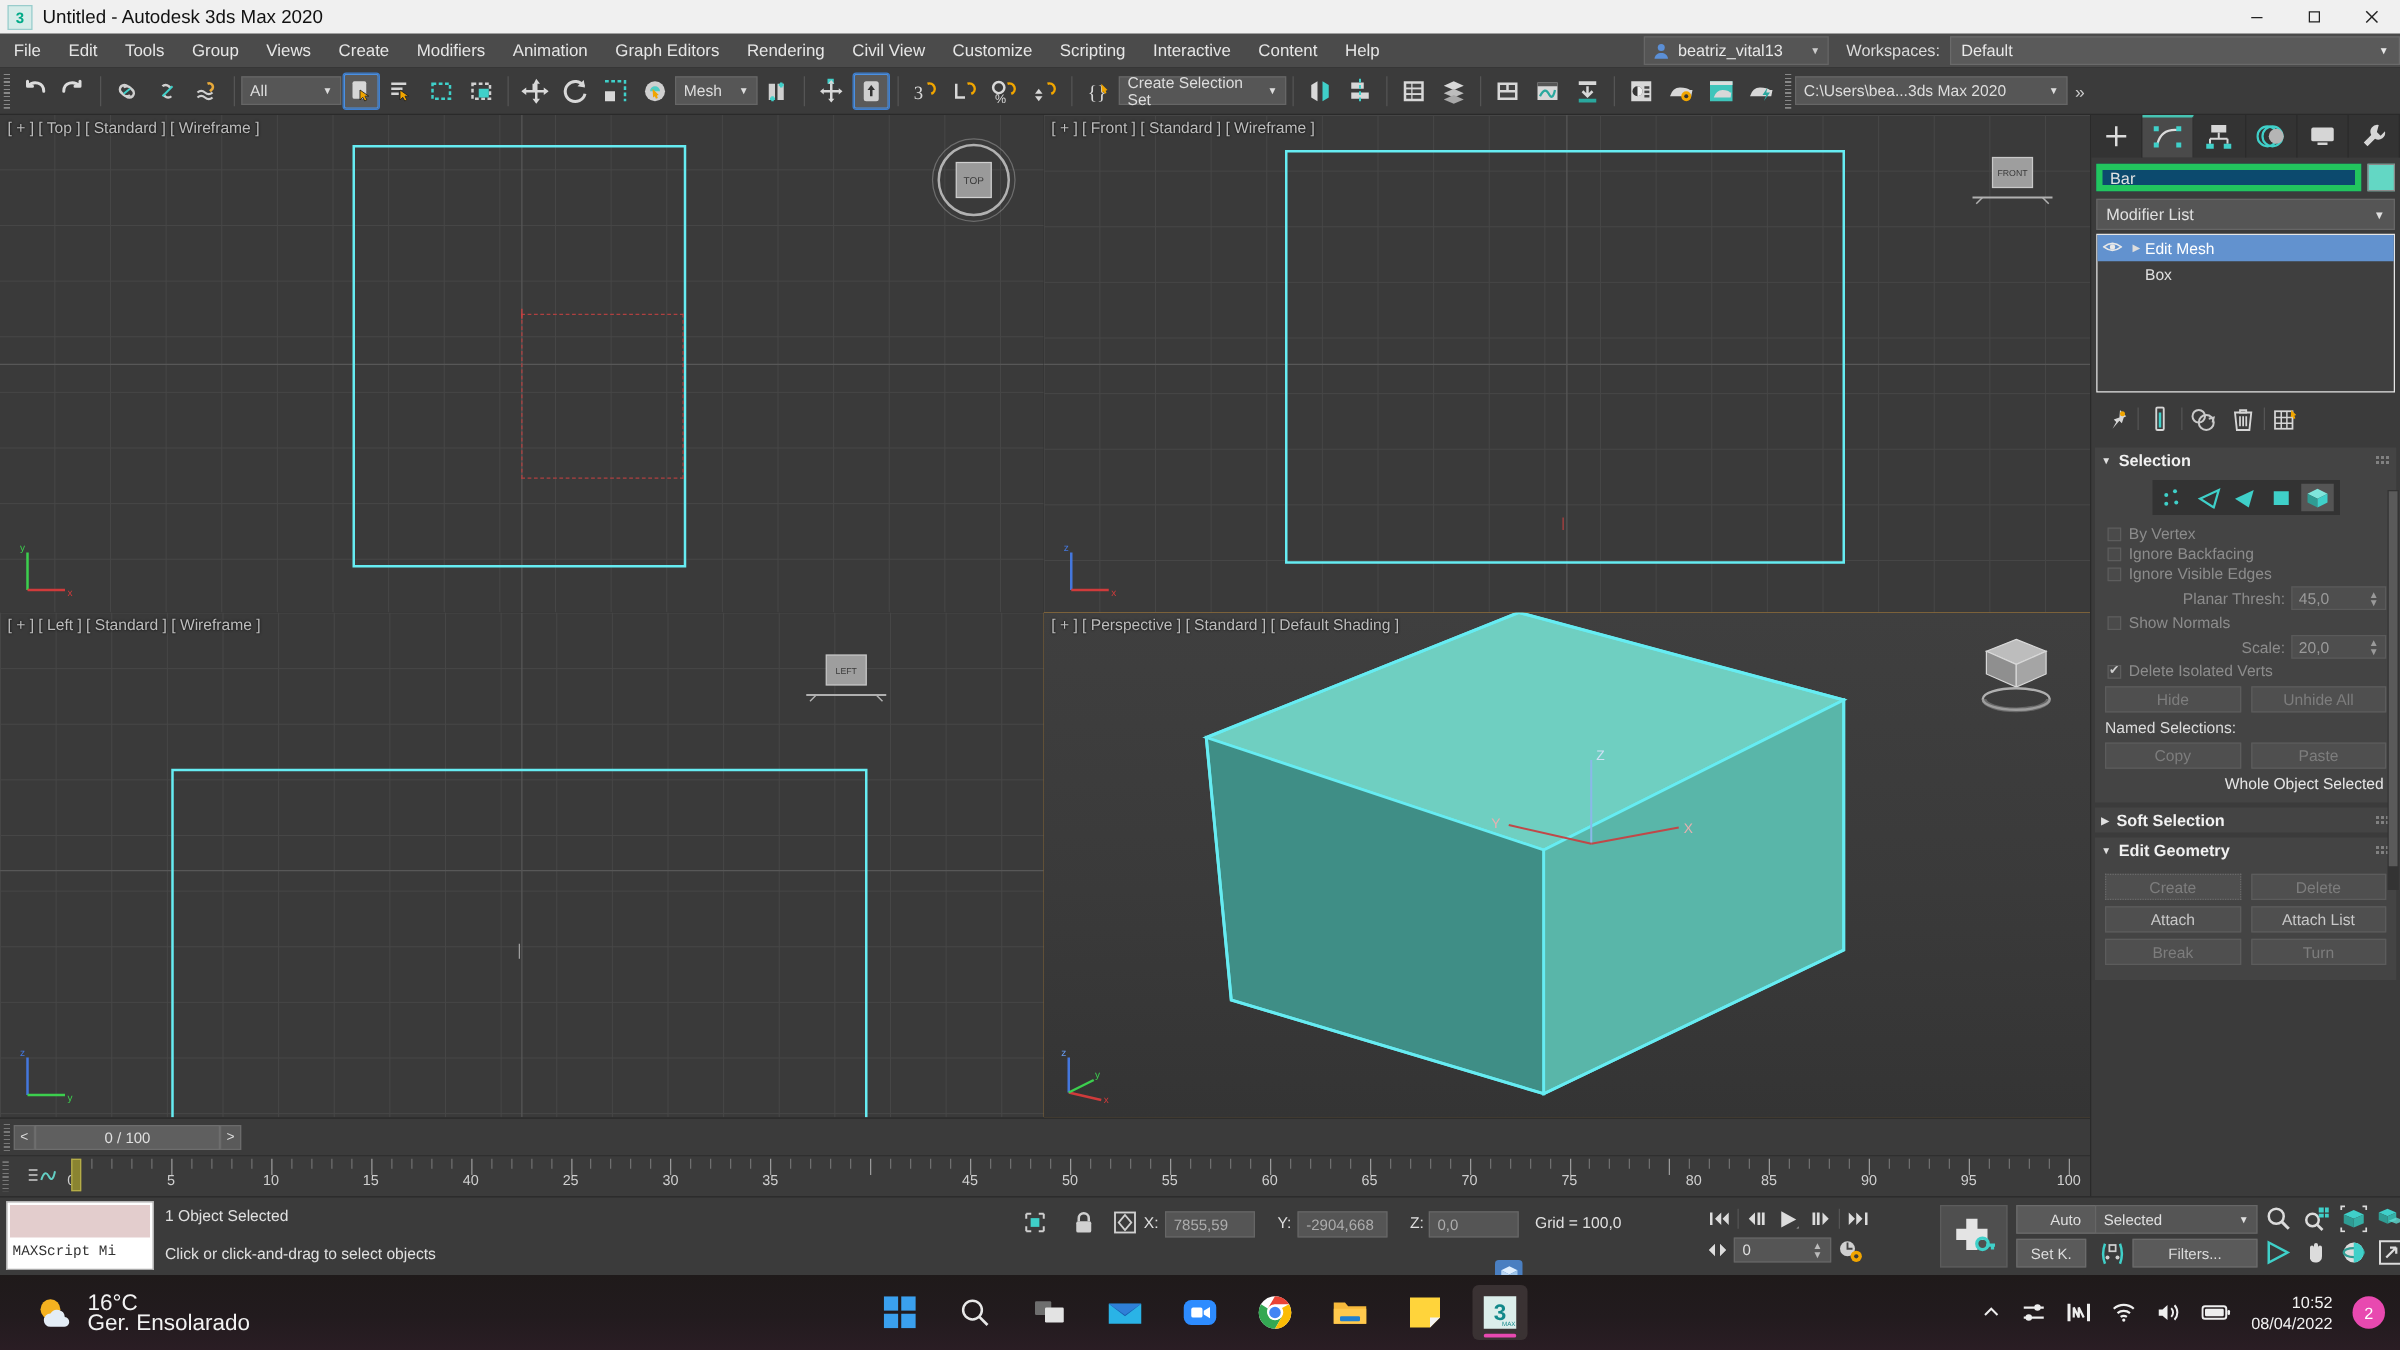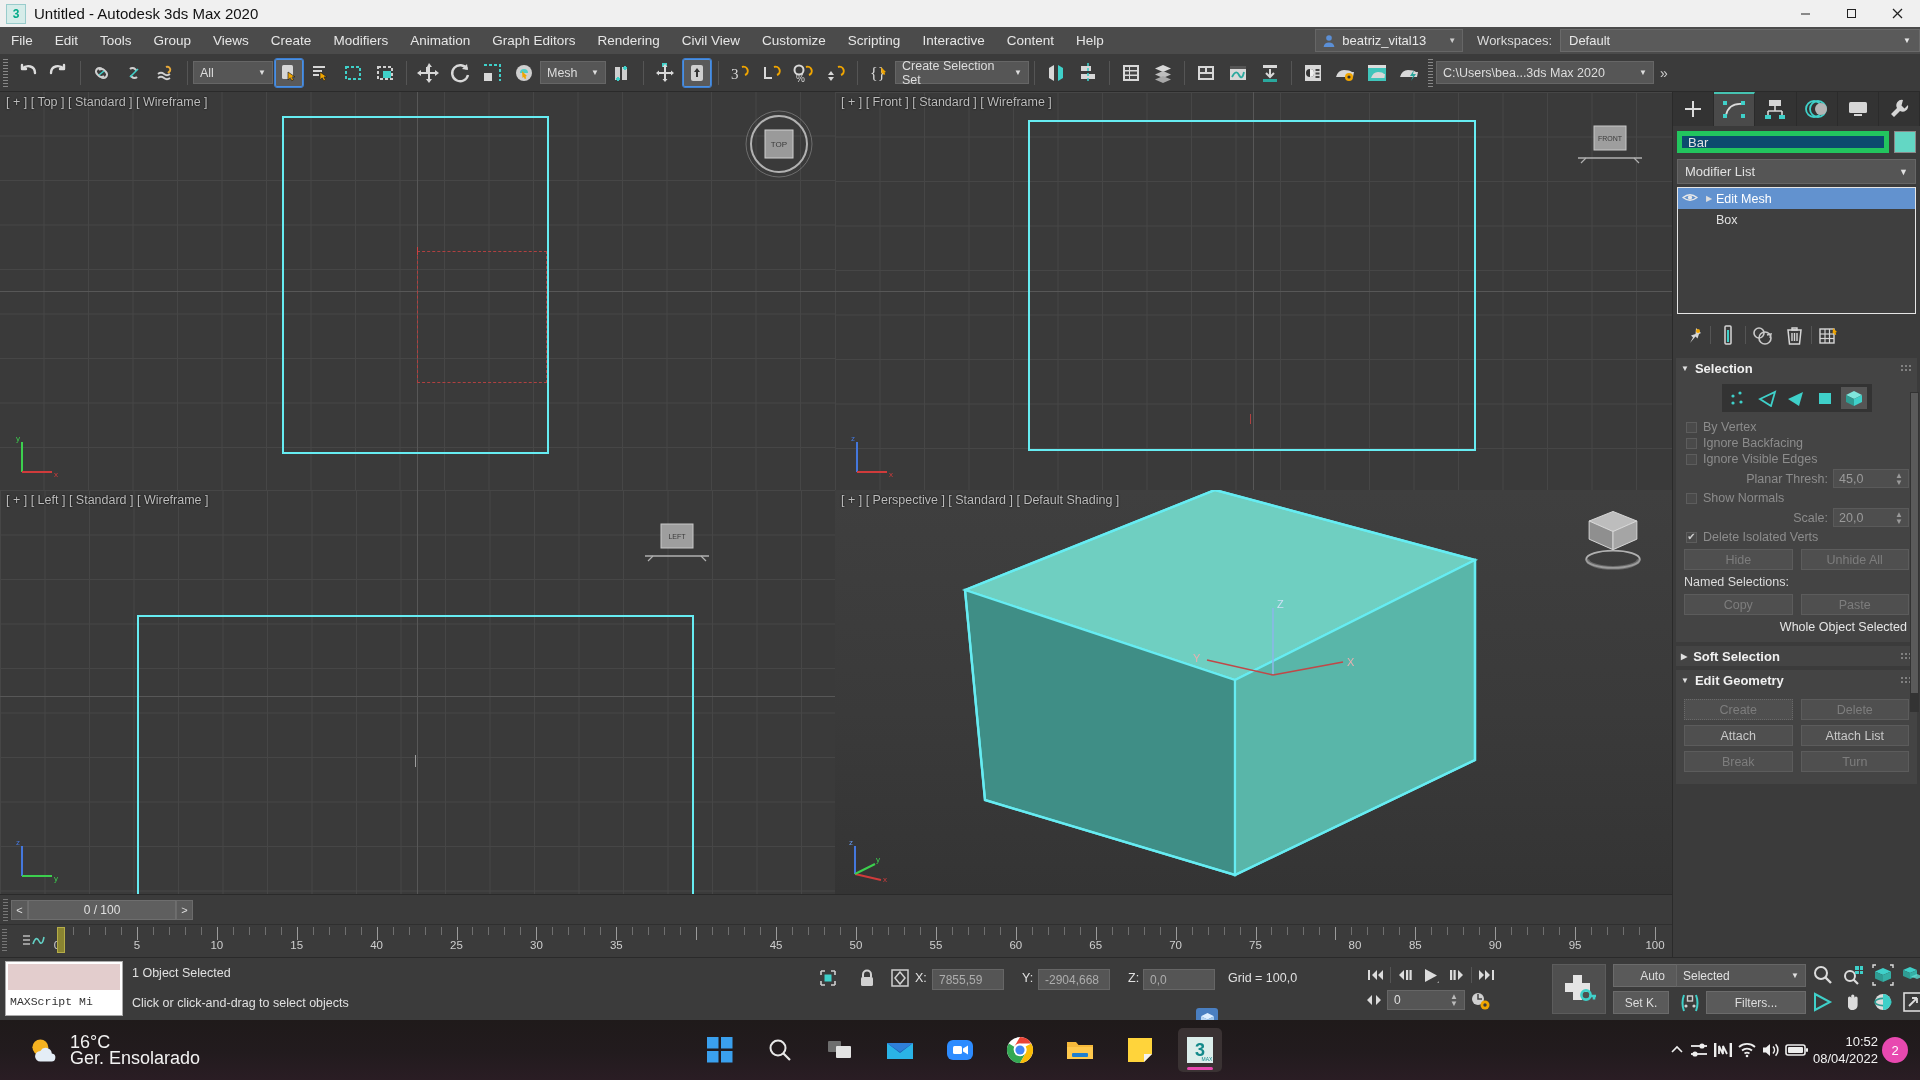--- a/index.html
+++ b/index.html
@@ -171,21 +171,21 @@
   #wx .txt div { font-size:18px; color:#f2f2f2; line-height:16px; }
   #tbapps { position:absolute; left:50%; top:0; transform:translateX(-50%);
     height:60px; display:flex; align-items:center; gap:16px; }
   .tbapp { width:44px; height:44px; display:flex; align-items:center;
     justify-content:center; position:relative; border-radius:5px; }
   .tbapp.cur { background:#3a3233; }
   .tbdot { position:absolute; bottom:2px; left:50%; transform:translateX(-50%);
     width:14px; height:3px; border-radius:2px; background:#9a9a9a; }
   .tbdot.pink { background:#e849b0; width:26px; }
   #tray { position:absolute; right:12px; top:0; height:60px; display:flex;
-    align-items:center; gap:4px; }
+    align-items:center; gap:16px; }
   #tray .ico { color:#eee; display:flex; align-items:center; }
   #clock { text-align:right; color:#f2f2f2; font-size:13px; line-height:17px; }
   #badge { width:26px; height:26px; border-radius:50%; background:#e849b0;
     color:#fff; font-size:13px; display:flex; align-items:center; justify-content:center; }
 </style>
 </head>
 <body>
 
 <div id="titlebar">
   <div class="appicon">3</div>

